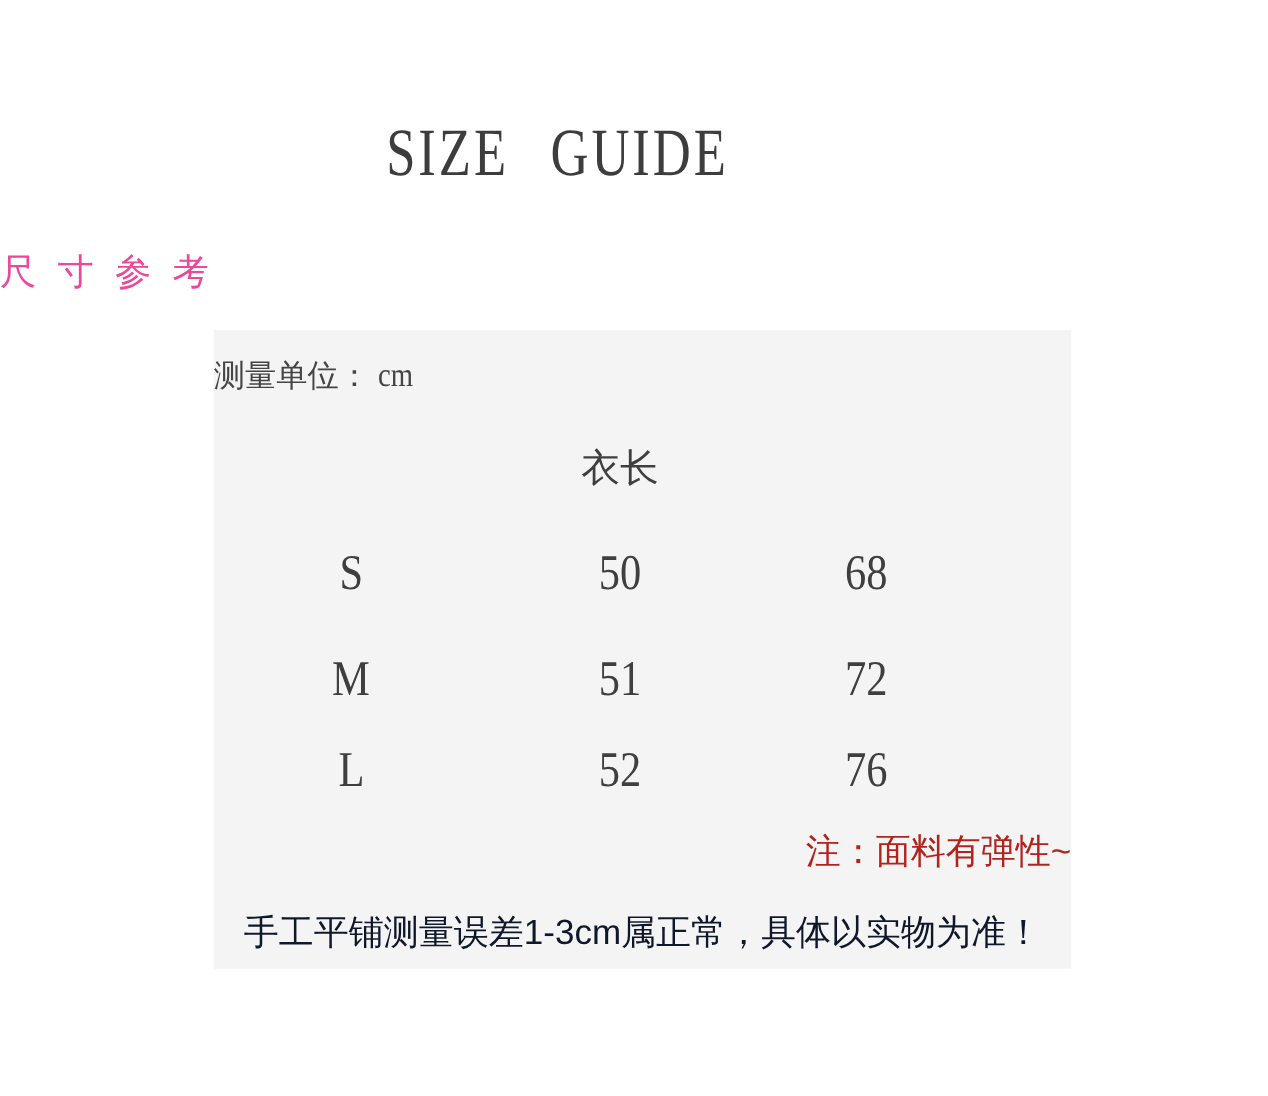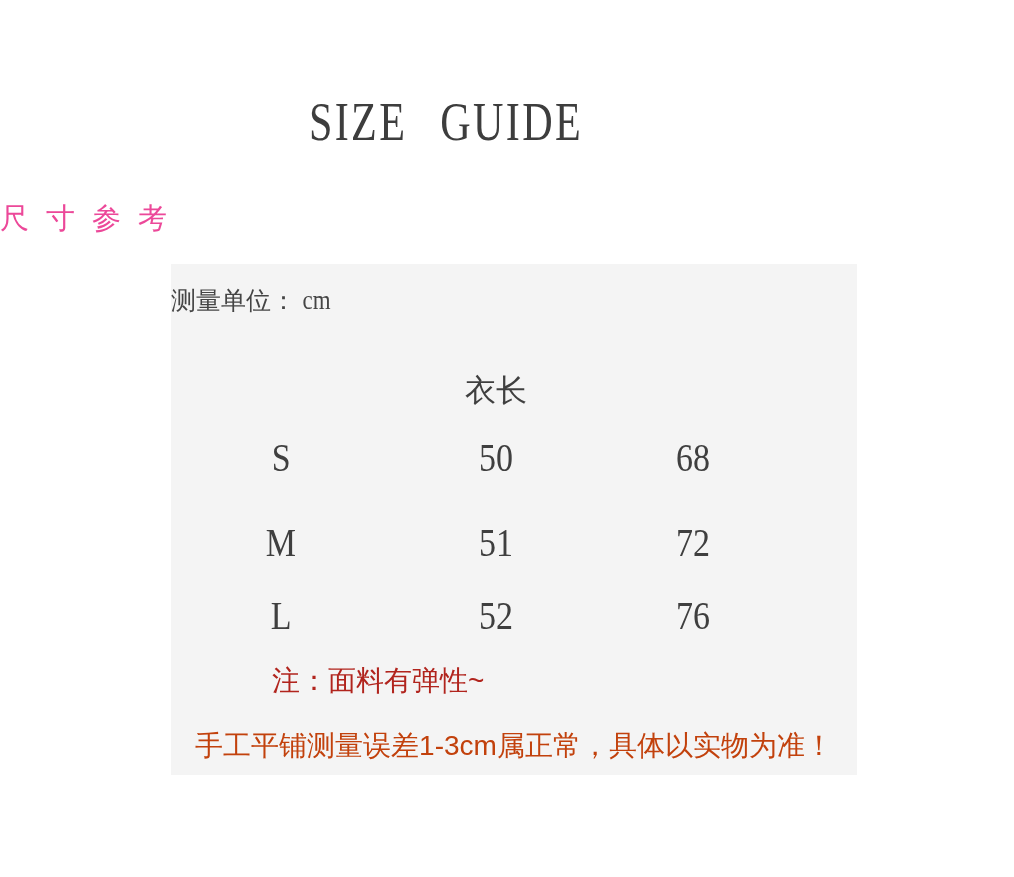--- a/index.html
+++ b/index.html
@@ -67,21 +67,21 @@
     margin-left: 4px;
   }
   .grid {
     display: grid;
     grid-template-columns: 220px 210px 184px;
   }
   .cell {
     text-align: center;
   }
   .header-row {
-    top: 105px;
+    top: 89px;
     font-size: 31px;
     color: #3f3f3f;
   }
   .size-row {
     color: #3f3f3f;
   }
   .row-s { top: 172px; }
   .row-m { top: 257px; }
   .row-l { top: 330px; }
   .serif-val {
@@ -91,26 +91,27 @@
     transform-origin: center;
   }
   .size-row .serif-val {
     font-size: 40px;
   }
   .note-row {
     top: 395px;
     padding-left: 101px;
     font-size: 28px;
     color: #b1241d;
+    text-align: right;
   }
   .disclaimer-row {
     top: 460px;
     text-align: center;
     font-size: 28px;
-    color: #c2410c;
+    color: #0f172a;
   }
 </style>
 </head>
 <body>
 
 <div class="page">
 
   <h1 class="title">SIZE GUIDE</h1>
 
   <div class="subtitle">尺寸参考</div>

